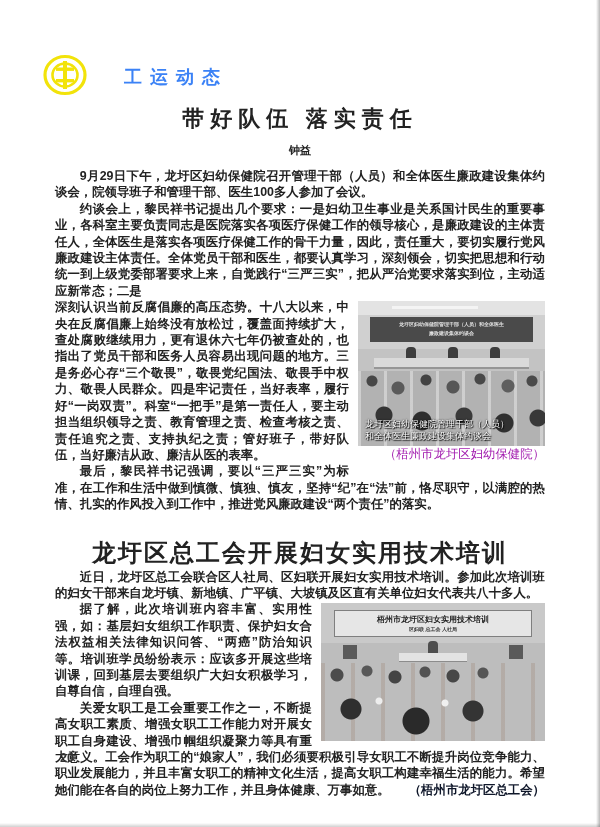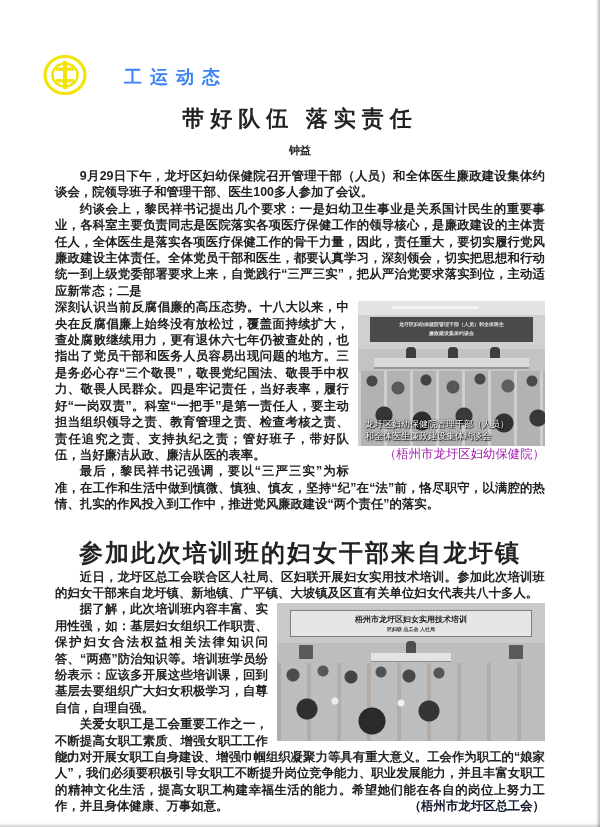--- a/index.html
+++ b/index.html
@@ -59,21 +59,21 @@
       radial-gradient(circle at 64px 50px, #2e2e2e 9px, transparent 10px),
       radial-gradient(circle at 106px 45px,#3a3a3a 8px, transparent 9px),
       radial-gradient(circle at 146px 52px,#303030 9px, transparent 10px),
       radial-gradient(circle at 180px 47px,#383838 8px, transparent 9px),
       repeating-linear-gradient(90deg, rgba(235,235,235,.5) 0 3px, rgba(0,0,0,0) 3px 26px); }
   .photo1 .cap { position:absolute; left:7px; right:4px; bottom:4px; color:#ffffff; font-weight:normal;
     font-size:9px; line-height:1.3; text-shadow:0 0 2px #000, 1px 1px 1px #000; }
 
   
   .photo2 { width:224px; height:138px;
-    background:linear-gradient(#c9c9c9 0 40px, #bdbdbd 40px 62px, #cfcfcf 62px 100%);padding-left:44px; }
+    background:linear-gradient(#c9c9c9 0 40px, #bdbdbd 40px 62px, #cfcfcf 62px 100%); }
   .photo2 .banner2 { position:absolute; top:7px; left:13px; right:13px; height:27px; background:#e6e6e6;
     border:1px solid #7f7f7f; color:#1f1f1f; text-align:center; font-weight:bold;
     font-size:8px; line-height:1.3; padding-top:4px; box-sizing:border-box; }
   .photo2 .banner2 .sub { font-size:5px; font-weight:bold; color:#333; }
   .photo2 .spk { position:absolute; top:38px; left:50%; margin-left:-5px; width:10px; height:13px;
     background:#4e4e4e; border-radius:4px 4px 0 0; }
   .photo2 .tbl { position:absolute; top:50px; left:35%; right:35%; height:8px;
     background:#e3e3e3; border-bottom:1px solid #8c8c8c; }
   .photo2 .chair { position:absolute; top:42px; width:14px; height:14px; background:#5a5a5a; }
   .photo2 .c1 { left:22px; } .photo2 .c2 { right:22px; }
@@ -141,21 +141,21 @@
           </div>
           <div class="credit">（梧州市龙圩区妇幼保健院）</div>
         </div>
 
         <p class="cont">深刻认识当前反腐倡廉的高压态势。十八大以来，中央在反腐倡廉上始终没有放松过，覆盖面持续扩大，查处腐败继续用力，更有退休六七年仍被查处的，也指出了党员干部和医务人员容易出现问题的地方。三是务必心存“三个敬畏”，敬畏党纪国法、敬畏手中权力、敬畏人民群众。四是牢记责任，当好表率，履行好“一岗双责”。科室“一把手”是第一责任人，要主动担当组织领导之责、教育管理之责、检查考核之责、责任追究之责、支持执纪之责；管好班子，带好队伍，当好廉洁从政、廉洁从医的表率。</p>
         <p>最后，黎民祥书记强调，要以“三严三实”为标准，在工作和生活中做到慎微、慎独、慎友，坚持“纪”在“法”前，恪尽职守，以满腔的热情、扎实的作风投入到工作中，推进党风廉政建设“两个责任”的落实。</p>
       </div>
     </div>
 
     <div class="article2">
-      <h1 class="a-title t2">参加此次培训班的妇女干部来自龙圩镇</h1>
+      <h1 class="a-title t2">龙圩区总工会开展妇女实用技术培训</h1>
 
       <div class="body">
         <p>近日，龙圩区总工会联合区人社局、区妇联开展妇女实用技术培训。参加此次培训班的妇女干部来自龙圩镇、新地镇、广平镇、大坡镇及区直有关单位妇女代表共八十多人。</p>
 
         <div class="photowrap">
           <div class="photo photo2">
             <div class="banner2">
               <div>梧州市龙圩区妇女实用技术培训</div>
               <div class="sub">区妇联 总工会 人社局</div>
             </div>

